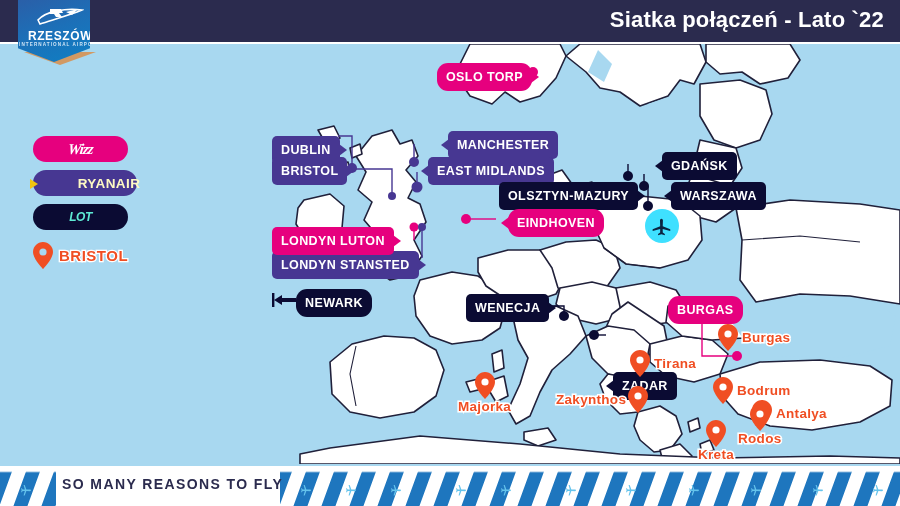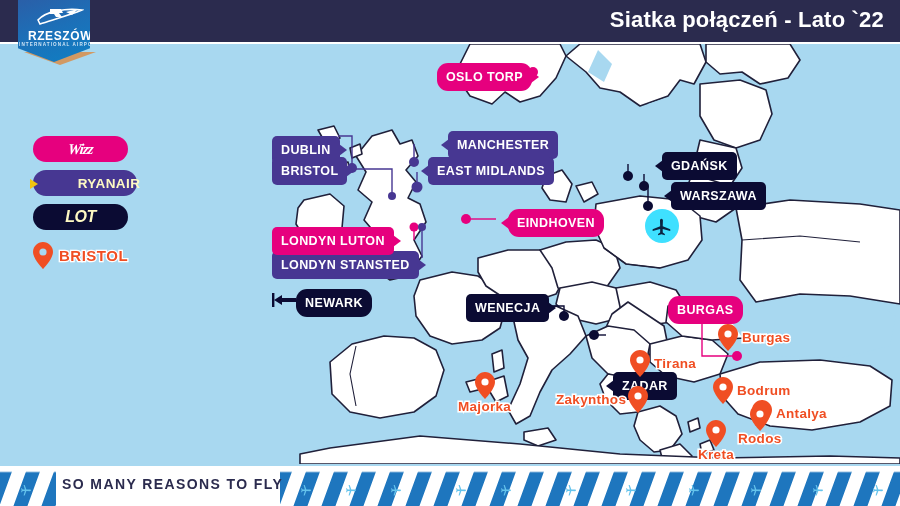--- a/index.html
+++ b/index.html
@@ -68,21 +68,21 @@
   }
   .ryan-word{
     color:#fef9c3;font-size:13.5px;font-weight:bold;letter-spacing:.4px;padding-left:36px;
   }
   .ryan-harp{
     display:inline-block;width:0;height:0;margin-right:4px;
     border-left:8px solid #F1C40F;border-top:5px solid transparent;border-bottom:5px solid transparent;
     transform:translateY(1px);
   }
   .lot-word{
-    color:#fef9c3;font-size:16px;font-weight:bold;font-style:italic;letter-spacing:-.5px;
+    color:#5eead4;font-size:12px;font-weight:bold;font-style:italic;letter-spacing:-.5px;
   }
   .legend-charter{
     display:flex;align-items:center;margin-top:12px;
   }
   .charter-text{
     color:#F04E23;font-size:15px;font-weight:bold;letter-spacing:.5px;margin-left:6px;
     -webkit-text-stroke:2.6px #FFFFFF;paint-order:stroke fill;
   }
 
   
@@ -333,20 +333,24 @@
   <div class="pill purple" style="left:428px;top:157px;">
     <span>EAST MIDLANDS</span>
     <i class="nub left"></i>
   </div>
 
   <div class="pill navy" style="left:662px;top:152px;">
     <span>GDAŃSK</span>
     <i class="nub left"></i>
   </div>
 
+  <div class="pill navy" style="left:499px;top:182px;">
+    <span>OLSZTYN-MAZURY</span>
+    <i class="nub right"></i>
+  </div>
 
   <div class="pill navy" style="left:671px;top:182px;">
     <span>WARSZAWA</span>
     <i class="nub left"></i>
   </div>
 
   <div class="pill pink round" style="left:508px;top:209px;">
     <span>EINDHOVEN</span>
     <i class="nub left"></i>
   </div>

